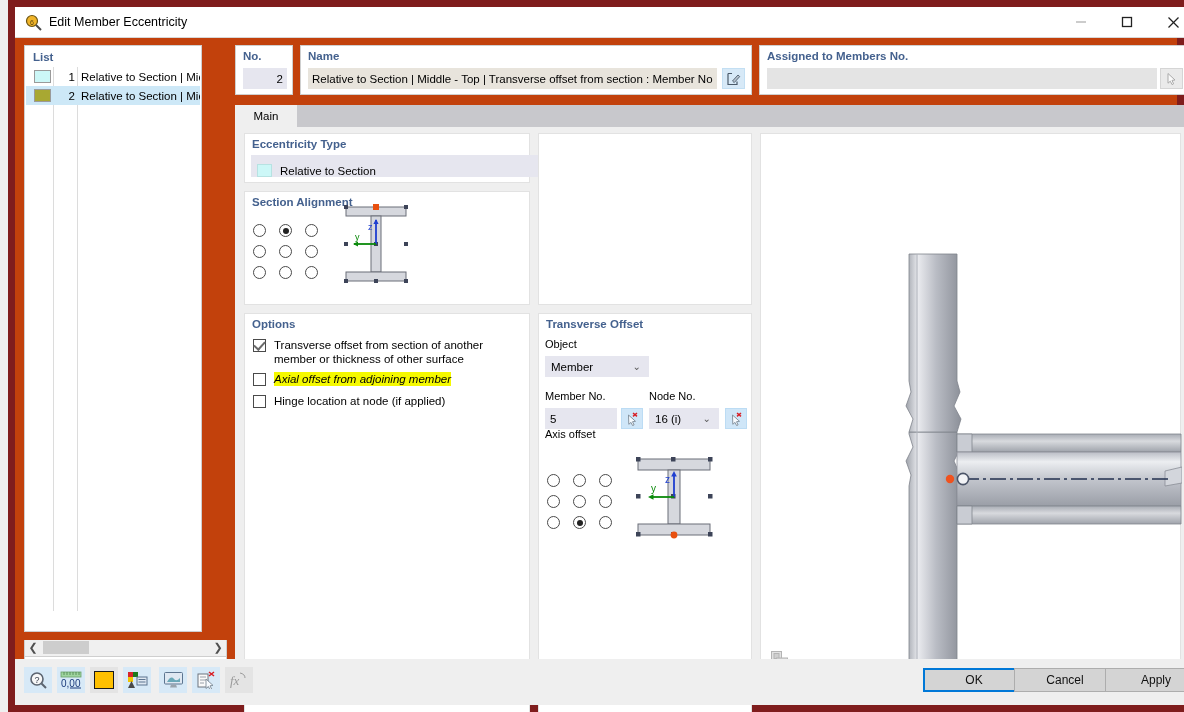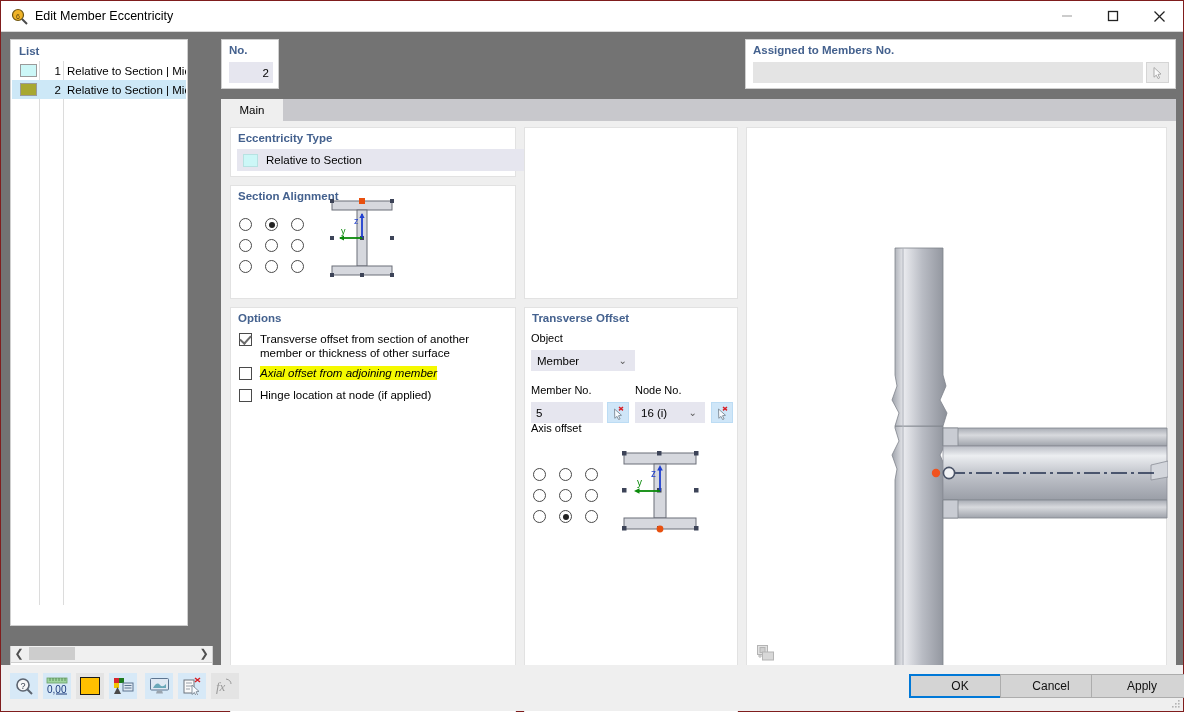--- a/index.html
+++ b/index.html
@@ -7,22 +7,23 @@
     margin: 0; padding: 0;
     width: 1184px; height: 712px;
     overflow: hidden;
     font-family: "Liberation Sans", sans-serif;
     font-size: 12px;
     background: #efefef;
     color: #000;
   }
   .window {
     position: absolute; inset: 0;
-    background: #737373;
-    border: 1px solid #7f1d1d;
+    background: #c2410c;
+    border: 7px solid #7f1d1d;
+    margin-left: 8px;
   }
   
   .titlebar {
     position: absolute; left: 0; top: 0; width: 1182px; height: 31px;
     background: #ffffff;
     border-bottom: 1px solid #d8d8d8;
   }
   .titlebar-icon {
     position: absolute; left: 10px; top: 7px; width: 18px; height: 18px;
   }
@@ -146,21 +147,21 @@
   #gp-align { left: 9px; top: 64px; width: 286px; height: 114px; }
   #gp-options { left: 9px; top: 186px; width: 286px; height: 408px; }
   #gp-blank-top { left: 303px; top: 6px; width: 214px; height: 172px; }
   #gp-transverse { left: 303px; top: 186px; width: 214px; height: 408px; }
   #gp-view { left: 525px; top: 6px; width: 421px; height: 545px; }
   .gp-title { position: absolute; left: 7px; top: 4px; }
 
   
   #ecc-select {
     position: absolute; left: 6px; top: 21px; width: 313px; height: 22px;
-    background: #e6e6ef; display: flex; align-items: center;
+    background: #e6e6ef; display: flex; align-items: flex-end;
   }
   #ecc-swatch {
     width: 15px; height: 13px; margin-left: 6px; background: #ccf7f7;
     border: 1px solid #b7e2e2; flex: 0 0 auto;
   }
   #ecc-label { margin-left: 8px; font-size: 11.5px; }
   .chev {
     position: absolute; right: 8px; top: 50%; transform: translateY(-50%);
     color: #5a5a5a; font-size: 10px; line-height: 1;
   }
@@ -352,20 +353,30 @@
         <line x1="14" y1="2.5" x2="3" y2="13.5" stroke="#d81f26" stroke-width="3"></line>
       </svg>
     </div>
   </div>
 
   <div class="box" id="box-no">
     <div class="panel-title box-label">No.</div>
     <div class="field-ro" id="no-value">2</div>
   </div>
 
+  <div class="box" id="box-name">
+    <div class="panel-title box-label">Name</div>
+    <div class="field-ro" id="name-value">Relative to Section | Middle - Top | Transverse offset from section : Member No</div>
+    <div id="name-edit-btn">
+      <svg width="15" height="14" viewBox="0 0 15 14">
+        <path d="M2 1.5 h4 M2 1.5 v11 h9 v-3" fill="none" stroke="#4a5a6a" stroke-width="1.2"></path>
+        <path d="M6.5 9 l5.5 -6 l1.7 1.6 l-5.5 6 z" fill="#b8c4d0" stroke="#4a5a6a" stroke-width=".9"></path>
+      </svg>
+    </div>
+  </div>
 
   <div class="box" id="box-assigned">
     <div class="panel-title box-label">Assigned to Members No.</div>
     <div class="field-ro" id="assigned-value"></div>
     <div id="assigned-pick-btn">
       <svg width="15" height="14" viewBox="0 0 15 14">
         <path d="M4 1.5 l7 6.5 l-3 .4 l1.6 3.4 l-1.6 .8 l-1.7 -3.4 l-2.3 2 z" fill="#fafafa" stroke="#aaa" stroke-width="1"></path>
       </svg>
     </div>
   </div>

